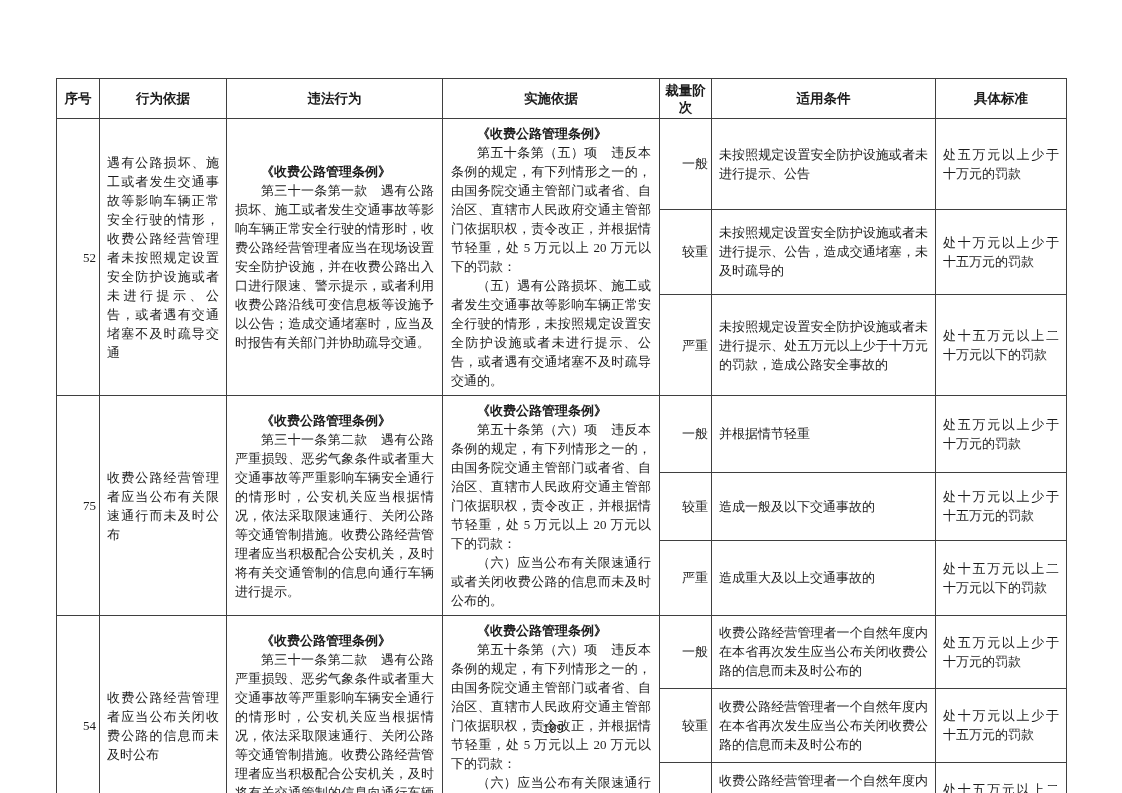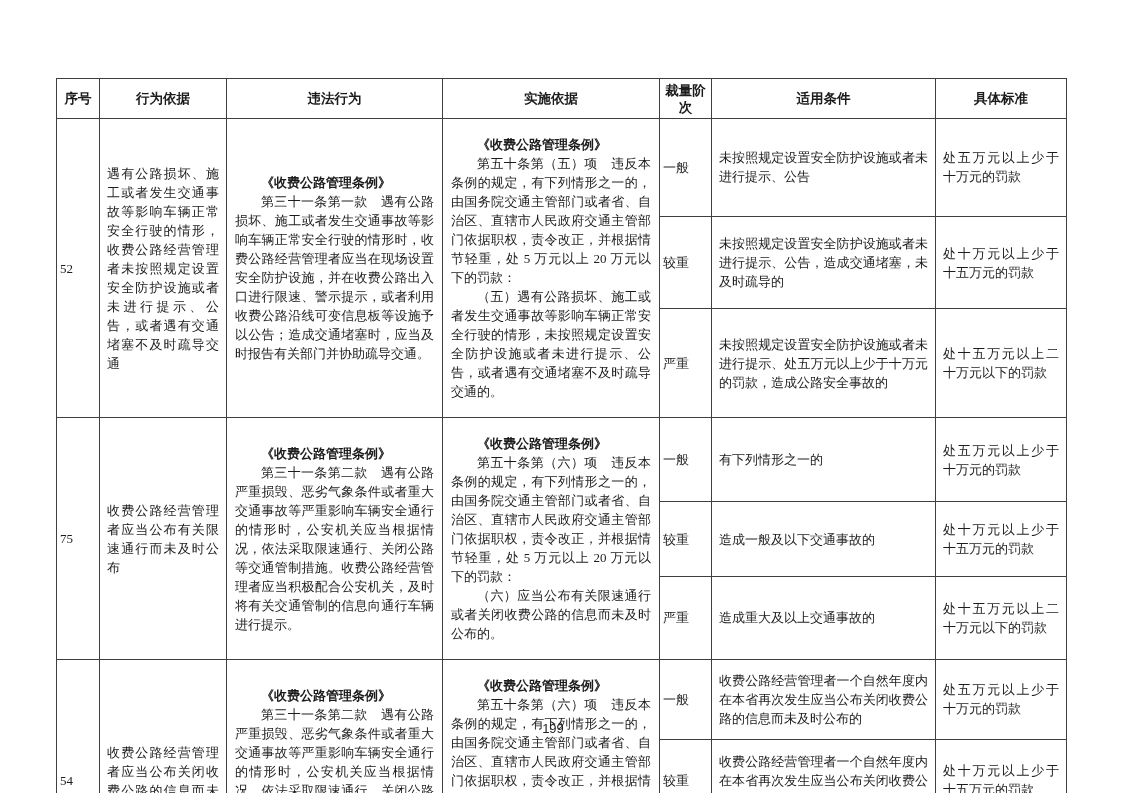--- a/index.html
+++ b/index.html
@@ -15,23 +15,23 @@
   .law-table th,.law-table td{
     border:1.5px solid #3f3f3f;
     font-size:13px;line-height:19px;
     vertical-align:middle;
     word-break:break-all;
   }
   .law-table th{
     font-weight:bold;font-size:13.5px;line-height:17px;
     text-align:center;height:35px;padding:2px 3px;background:#fff;
   }
-  .center-cell{text-align:left;padding:12px 3px;}
+  .center-cell{text-align:right;padding:12px 3px;}
   .text-cell{text-align:justify;padding:5px 7px;}
-  .law-cell{padding:16px 8px;vertical-align:middle;}
+  .law-cell{padding:5px 8px;vertical-align:middle;}
   .law-cell p{margin:0;text-indent:2em;text-align:justify;}
   .law-title{font-weight:bold;}
   .page-number{
     position:absolute;left:0;right:16px;top:721px;text-align:center;
     font-size:13px;font-family:"Liberation Sans","DejaVu Sans",sans-serif;color:#222;
   }
 </style>
 </head>
 <body>
 
@@ -90,21 +90,21 @@
           <td class="law-cell" rowspan="3">
             <p class="law-title">《收费公路管理条例》</p>
             <p class="law-para">第三十一条第二款　遇有公路严重损毁、恶劣气象条件或者重大交通事故等严重影响车辆安全通行的情形时，公安机关应当根据情况，依法采取限速通行、关闭公路等交通管制措施。收费公路经营管理者应当积极配合公安机关，及时将有关交通管制的信息向通行车辆进行提示。</p>
           </td>
           <td class="law-cell" rowspan="3">
             <p class="law-title">《收费公路管理条例》</p>
             <p class="law-para">第五十条第（六）项　违反本条例的规定，有下列情形之一的，由国务院交通主管部门或者省、自治区、直辖市人民政府交通主管部门依据职权，责令改正，并根据情节轻重，处 5 万元以上 20 万元以下的罚款：</p>
             <p class="law-para">（六）应当公布有关限速通行或者关闭收费公路的信息而未及时公布的。</p>
           </td>
           <td class="center-cell">一般</td>
-          <td class="text-cell">有下列情形之一的</td>
+          <td class="text-cell">并根据情节轻重</td>
           <td class="text-cell">处五万元以上少于十万元的罚款</td>
         </tr>
         <tr style="height: 53px;">
           <td class="center-cell">较重</td>
           <td class="text-cell">造成一般及以下交通事故的</td>
           <td class="text-cell">处十万元以上少于十五万元的罚款</td>
         </tr>
         <tr style="height: 59px;">
           <td class="center-cell">严重</td>
           <td class="text-cell">造成重大及以上交通事故的</td>

